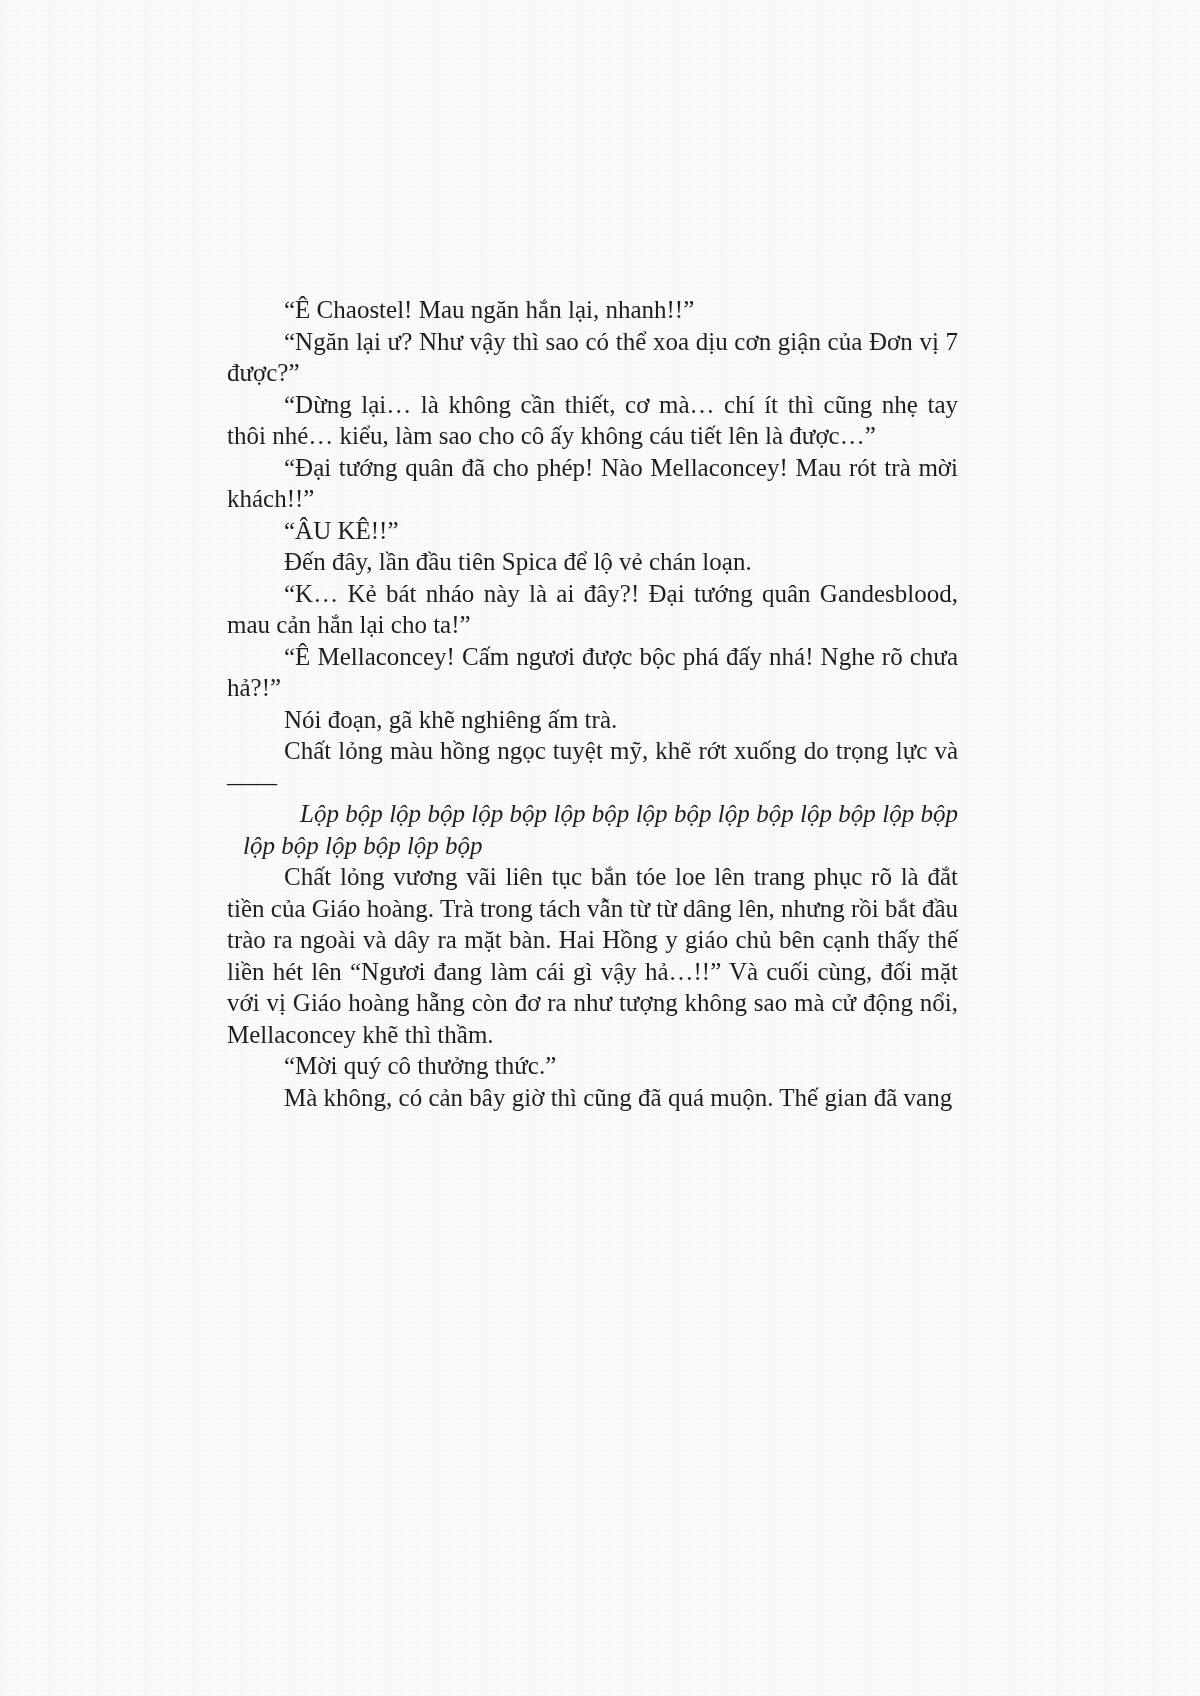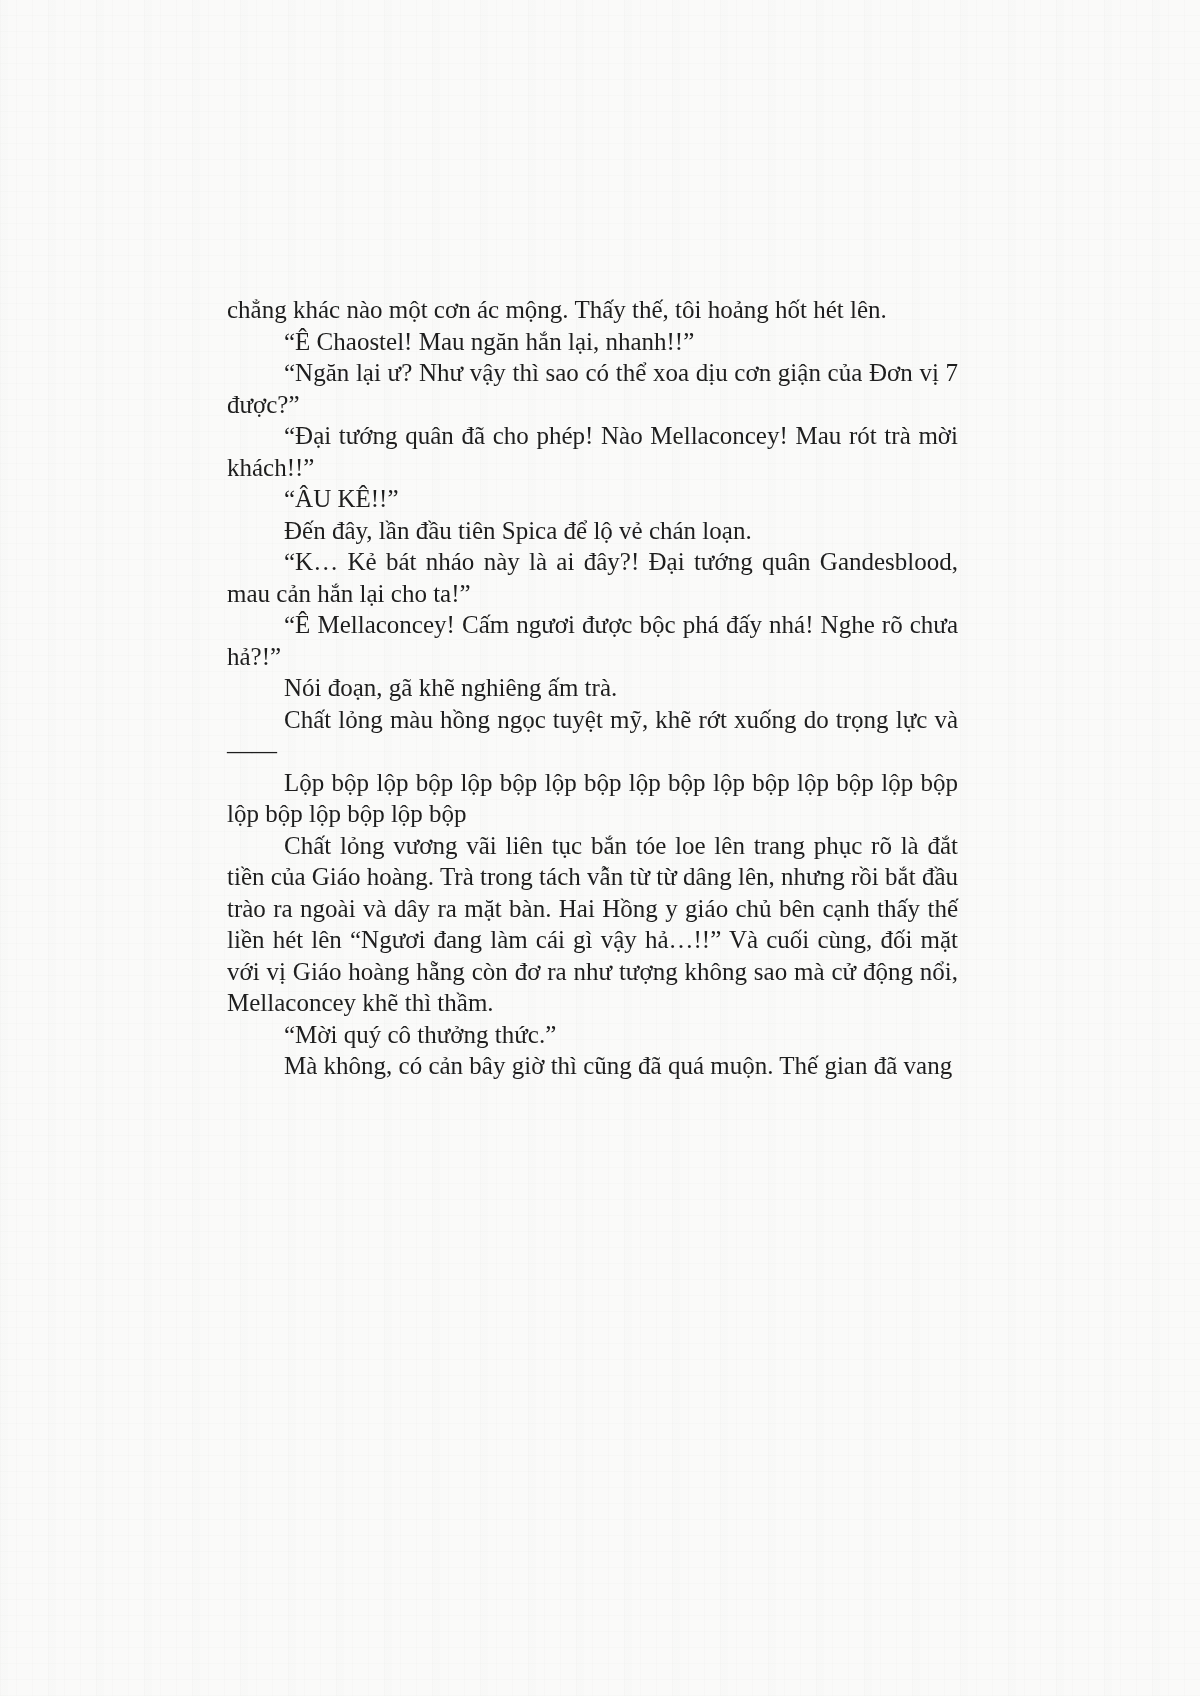--- a/index.html
+++ b/index.html
@@ -35,30 +35,32 @@
     text-justify: inter-word;
   }
   .text-block p {
     margin: 0;
     padding: 0;
   }
   .text-block p.indent {
     text-indent: 57px;
   }
   .text-block p.italic {
+    font-style: italic;
+    margin-left: 16px;
   }
 </style>
 </head>
 <body>
 
 <div class="page">
   <div class="text-block">
-    <p>chẳng khác nào một cơn ác mộng. Thấy thế, tôi hoảng hốt hét lên.</p>
     <p class="indent">“Ê Chaostel! Mau ngăn hắn lại, nhanh!!”</p>
     <p class="indent">“Ngăn lại ư? Như vậy thì sao có thể xoa dịu cơn giận của Đơn vị 7 được?”</p>
+    <p class="indent">“Dừng lại… là không cần thiết, cơ mà… chí ít thì cũng nhẹ tay thôi nhé… kiểu, làm sao cho cô ấy không cáu tiết lên là được…”</p>
     <p class="indent">“Đại tướng quân đã cho phép! Nào Mellaconcey! Mau rót trà mời khách!!”</p>
     <p class="indent">“ÂU KÊ!!”</p>
     <p class="indent">Đến đây, lần đầu tiên Spica để lộ vẻ chán loạn.</p>
     <p class="indent">“K… Kẻ bát nháo này là ai đây?! Đại tướng quân Gandesblood, mau cản hắn lại cho ta!”</p>
     <p class="indent">“Ê Mellaconcey! Cấm ngươi được bộc phá đấy nhá! Nghe rõ chưa hả?!”</p>
     <p class="indent">Nói đoạn, gã khẽ nghiêng ấm trà.</p>
     <p class="indent">Chất lỏng màu hồng ngọc tuyệt mỹ, khẽ rớt xuống do trọng lực và——</p>
     <p class="indent italic">Lộp bộp lộp bộp lộp bộp lộp bộp lộp bộp lộp bộp lộp bộp lộp bộp lộp bộp lộp bộp lộp bộp</p>
     <p class="indent">Chất lỏng vương vãi liên tục bắn tóe loe lên trang phục rõ là đắt tiền của Giáo hoàng. Trà trong tách vẫn từ từ dâng lên, nhưng rồi bắt đầu trào ra ngoài và dây ra mặt bàn. Hai Hồng y giáo chủ bên cạnh thấy thế liền hét lên “Ngươi đang làm cái gì vậy hả…!!” Và cuối cùng, đối mặt với vị Giáo hoàng hẵng còn đơ ra như tượng không sao mà cử động nổi, Mellaconcey khẽ thì thầm.</p>
     <p class="indent">“Mời quý cô thưởng thức.”</p>

